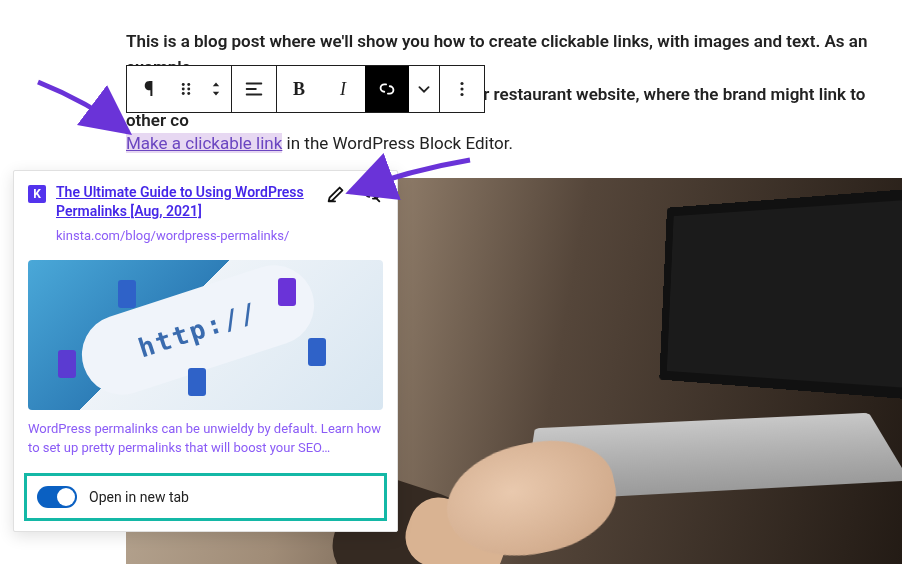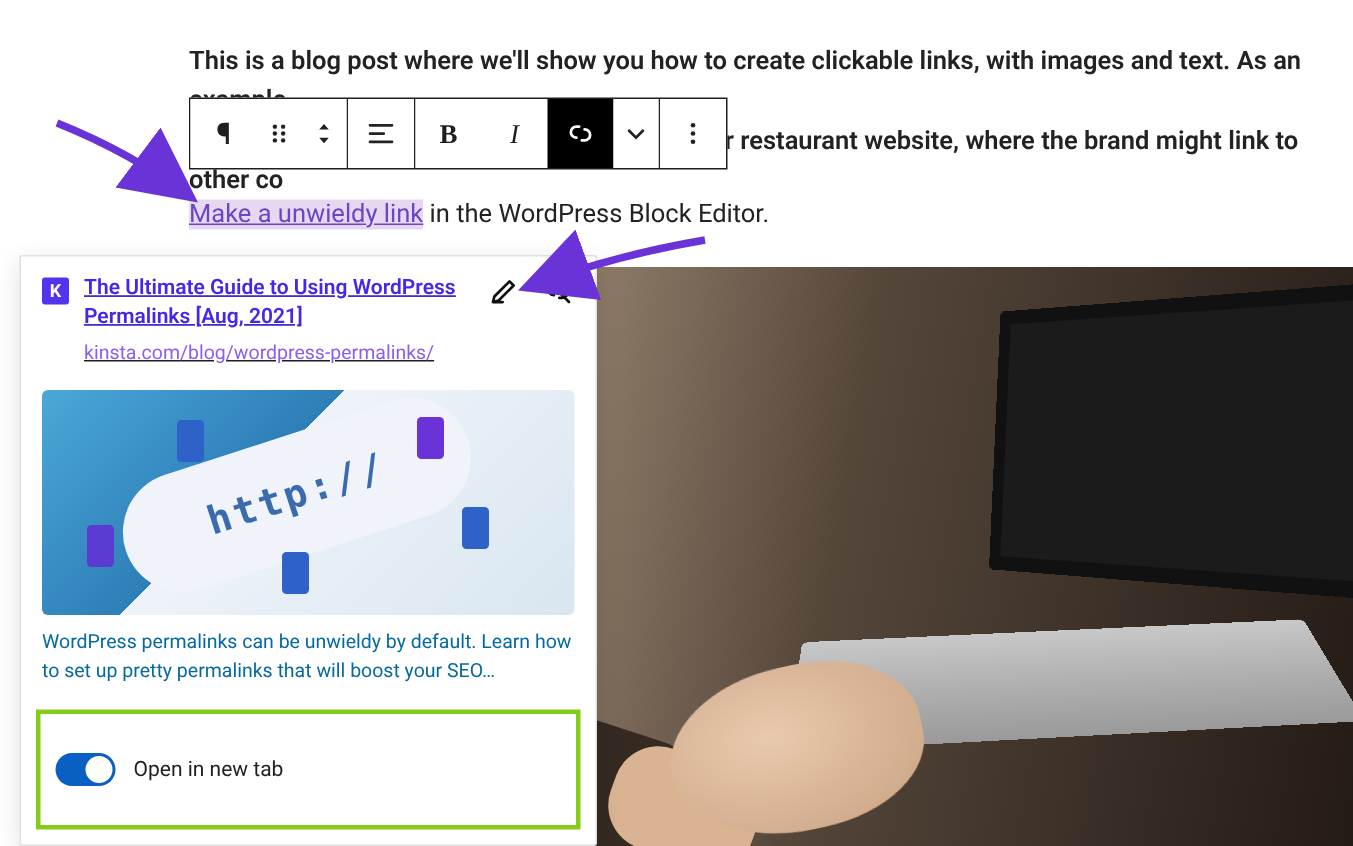--- a/index.html
+++ b/index.html
@@ -93,21 +93,21 @@
     font-size: 12px;
     font-weight: 700;
     display: flex;
     align-items: center;
     justify-content: center;
     border-radius: 2px;
     margin-right: 10px;
     margin-top: 2px;
     flex-shrink: 0;
   }
-  .card-titlewrap { flex: 1; min-width: 0; text-decoration: underline; }
+  .card-titlewrap { flex: 1; min-width: 0; }
   .card-title {
     color: #4527e8;
     text-decoration: underline;
     font-size: 14px;
     font-weight: 600;
     line-height: 1.35;
   }
   .card-url {
     color: #8b5cf6;
     font-size: 13px;
@@ -149,27 +149,27 @@
   }
   .figure {
     position: absolute;
     width: 18px;
     height: 28px;
     border-radius: 3px;
   }
   .card-desc {
     padding: 0 14px 12px 14px;
     font-size: 13px;
-    color: #0369a1;
+    color: #8b5cf6;
     line-height: 1.4;
   }
   .card-footer {
     margin: 4px 10px 10px 10px;
-    border: 3px solid #84cc16;
-    padding: 26px 10px;
+    border: 3px solid #14b8a6;
+    padding: 10px 10px;
     display: flex;
     align-items: center;
   }
   .toggle {
     width: 40px;
     height: 22px;
     border-radius: 11px;
     background: #0a60c2;
     position: relative;
     margin-right: 12px;
@@ -324,21 +324,21 @@
             <circle cx="12" cy="6" r="1.7"></circle>
             <circle cx="12" cy="12" r="1.7"></circle>
             <circle cx="12" cy="18" r="1.7"></circle>
           </g>
         </svg>
     </div>
   </div>
 </div>
 
 <div class="editor-paragraph">
-  <span class="highlighted-link">Make a unwieldy link</span><span> in the WordPress Block Editor.</span>
+  <span class="highlighted-link">Make a clickable link</span><span> in the WordPress Block Editor.</span>
 </div>
 
 <div class="photo">
   <div class="sleeve"></div>
   <div class="wrist"></div>
   <div class="laptop">
     <div class="screen"></div>
     <div class="keyboard"></div>
   </div>
   <div class="hand"></div>

